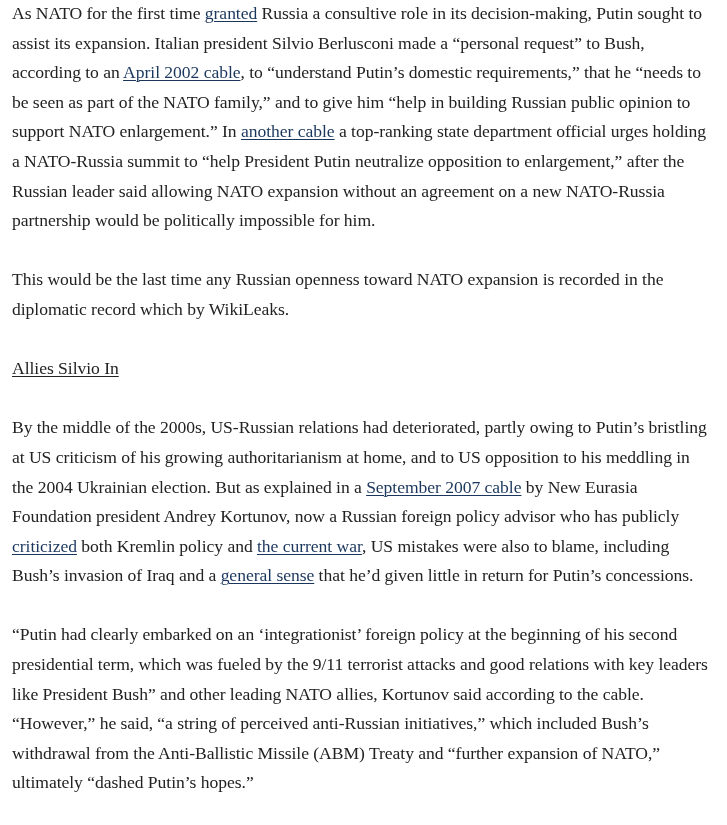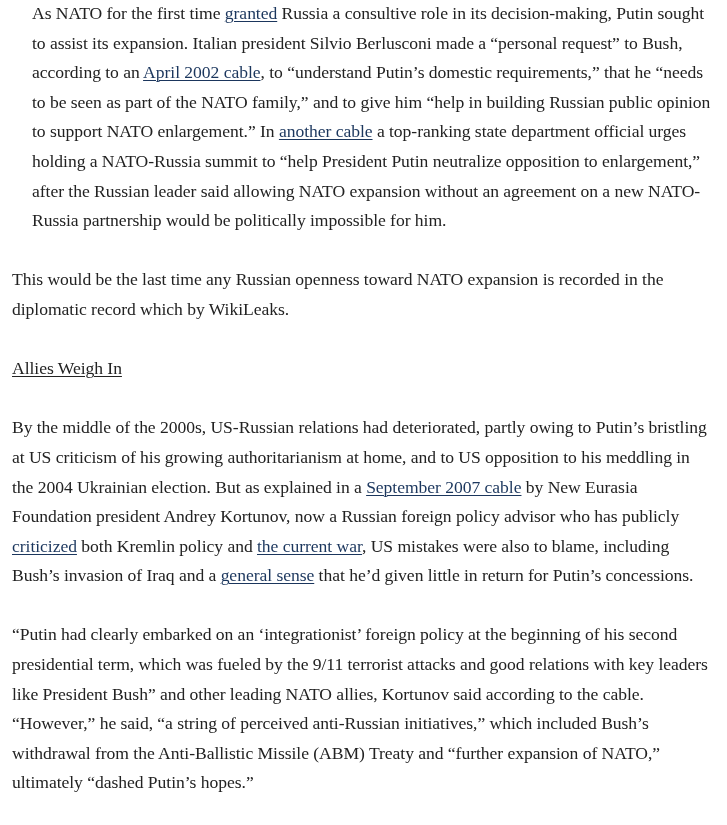--- a/index.html
+++ b/index.html
@@ -20,21 +20,20 @@
       font-size: 17.6px;
       line-height: 29.6px;
       color: #222222;
       letter-spacing: -0.05px;
     }
     .article p {
       margin: 0 0 29.6px 0;
     }
     .article p.first {
       margin-top: -1px;
-      margin-left: 20px;
     }
     .article a {
       color: #1b365d;
       text-decoration: underline;
       text-underline-offset: 2px;
       text-decoration-thickness: 1px;
     }
     .section-heading {
       margin: 0 0 29.6px 0;
       font-size: 17.6px;
@@ -50,19 +49,19 @@
   </style>
 </head>
 <body>
 
 <div class="article">
 
   <p class="first"><span>As NATO for the first time </span><a href="#">granted</a><span> Russia a consultive role in its decision-making, Putin sought to assist its expansion. Italian president Silvio Berlusconi made a “personal request” to Bush, according to an </span><a href="#">April 2002 cable</a><span>, to “understand Putin’s domestic requirements,” that he “needs to be seen as part of the NATO family,” and to give him “help in building Russian public opinion to support NATO enlargement.” In </span><a href="#">another cable</a><span> a top-ranking state department official urges holding a NATO-Russia summit to “help President Putin neutralize opposition to enlargement,” after the Russian leader said allowing NATO expansion without an agreement on a new NATO-Russia partnership would be politically impossible for him.</span></p>
 
   <p>This would be the last time any Russian openness toward NATO expansion is recorded in the diplomatic record which by WikiLeaks.</p>
 
-  <h2 class="section-heading"><span>Allies Weigh In</span></h2>
+  <h2 class="section-heading"><span>Allies Silvio In</span></h2>
 
   <p><span>By the middle of the 2000s, US-Russian relations had deteriorated, partly owing to Putin’s bristling at US criticism of his growing authoritarianism at home, and to US opposition to his meddling in the 2004 Ukrainian election. But as explained in a </span><a href="#">September 2007 cable</a><span> by New Eurasia Foundation president Andrey Kortunov, now a Russian foreign policy advisor who has publicly </span><a href="#">criticized</a><span> both Kremlin policy and </span><a href="#">the current war</a><span>, US mistakes were also to blame, including Bush’s invasion of Iraq and a </span><a href="#">general sense</a><span> that he’d given little in return for Putin’s concessions.</span></p>
 
   <p>“Putin had clearly embarked on an ‘integrationist’ foreign policy at the beginning of his second presidential term, which was fueled by the 9/11 terrorist attacks and good relations with key leaders like President Bush” and other leading NATO allies, Kortunov said according to the cable. “However,” he said, “a string of perceived anti-Russian initiatives,” which included Bush’s withdrawal from the Anti-Ballistic Missile (ABM) Treaty and “further expansion of NATO,” ultimately “dashed Putin’s hopes.”</p>
 
 </div>
 
 </body></html>

